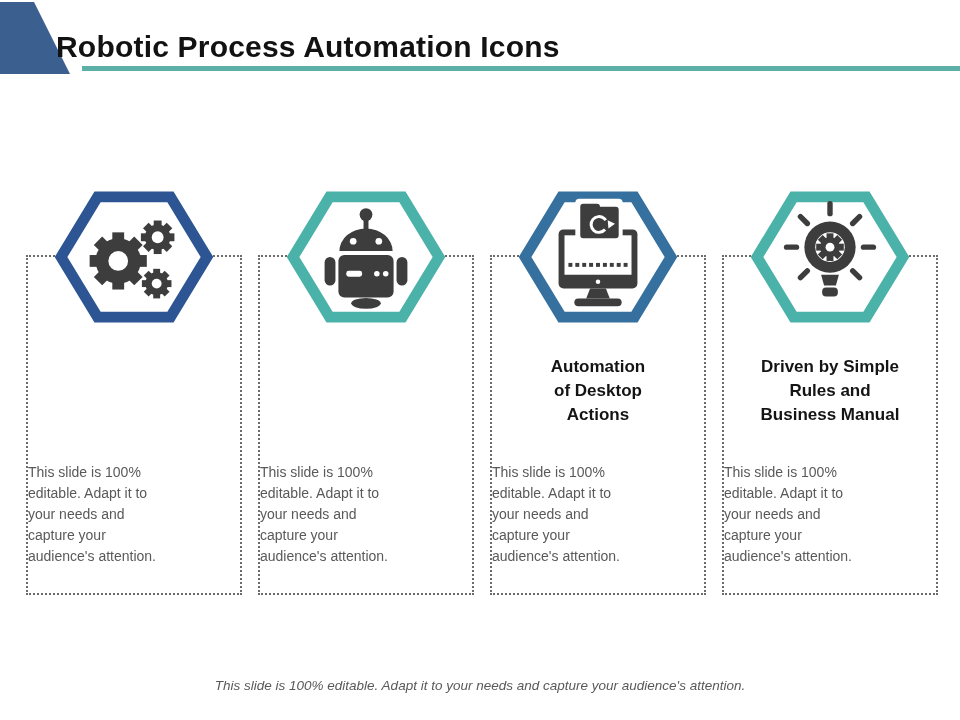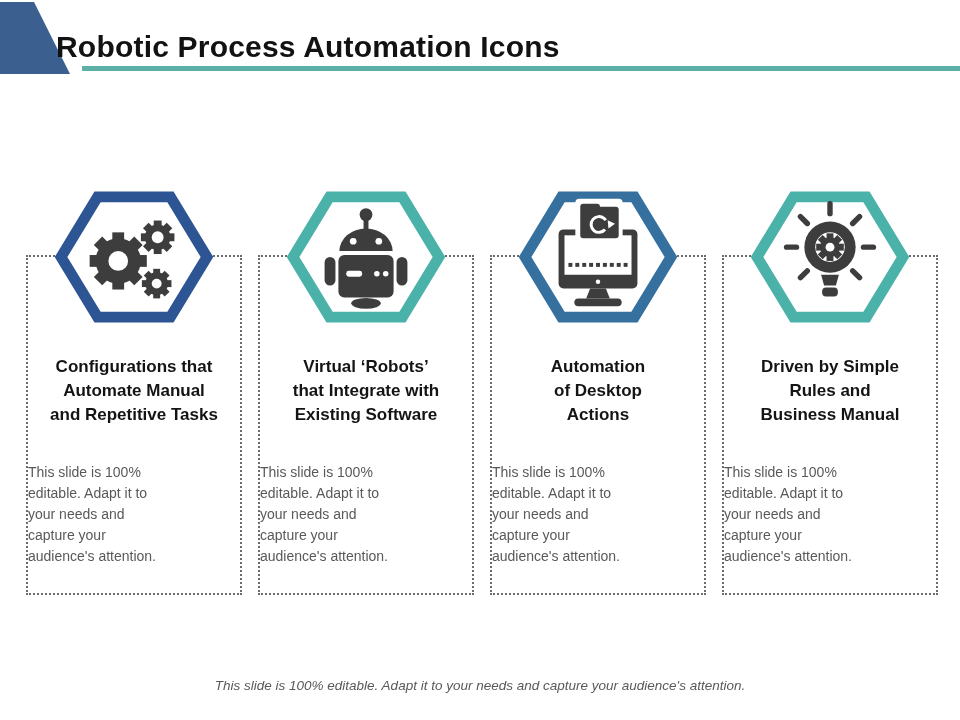--- a/index.html
+++ b/index.html
@@ -77,23 +77,20 @@
           <rect x="-3.5" y="-15" width="7" height="30"></rect>
           <rect x="-3.5" y="-15" width="7" height="30" transform="rotate(45)"></rect>
           <rect x="-3.5" y="-15" width="7" height="30" transform="rotate(90)"></rect>
           <rect x="-3.5" y="-15" width="7" height="30" transform="rotate(135)"></rect>
           <circle r="11.5"></circle>
             <circle r="5" fill="#ffffff"></circle>
         </g>
       </g>
     </svg>
   </div>
-  <div class="card-heading">Configurations that
-Automate Manual
-and Repetitive Tasks</div>
   <div class="card-body">This slide is 100%
 editable. Adapt it to
 your needs and
 capture your
 audience's attention.</div>
 </div>
 
 <div class="card c1">
   <div class="hex-wrap">
     <svg viewBox="0 0 160 140">
@@ -107,23 +104,20 @@
         <rect x="38" y="70" width="11" height="29" rx="5.5"></rect>
         <rect x="111" y="70" width="11" height="29" rx="5.5"></rect>
         <rect x="52" y="68" width="56" height="43" rx="6"></rect>
         <rect x="60" y="84" width="16" height="6" rx="2.5" fill="#ffffff"></rect>
         <circle cx="91" cy="87" r="2.8" fill="#ffffff"></circle>
         <circle cx="100" cy="87" r="2.8" fill="#ffffff"></circle>
         <ellipse cx="80" cy="117" rx="15" ry="5.5"></ellipse>
       </g>
     </svg>
   </div>
-  <div class="card-heading">Virtual ‘Robots’
-that Integrate with
-Existing Software</div>
   <div class="card-body">This slide is 100%
 editable. Adapt it to
 your needs and
 capture your
 audience's attention.</div>
 </div>
 
 <div class="card c2">
   <div class="hex-wrap">
     <svg viewBox="0 0 160 140">

